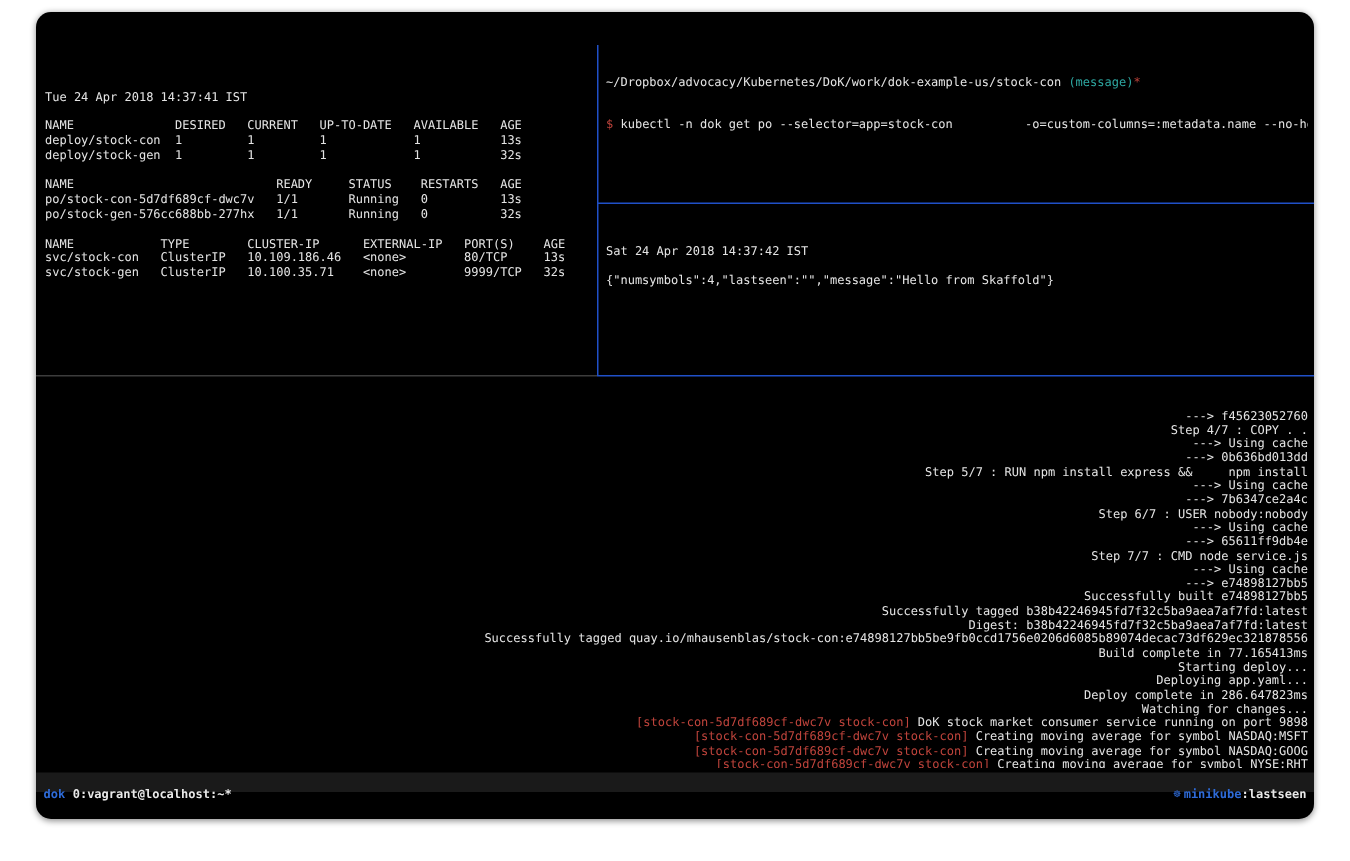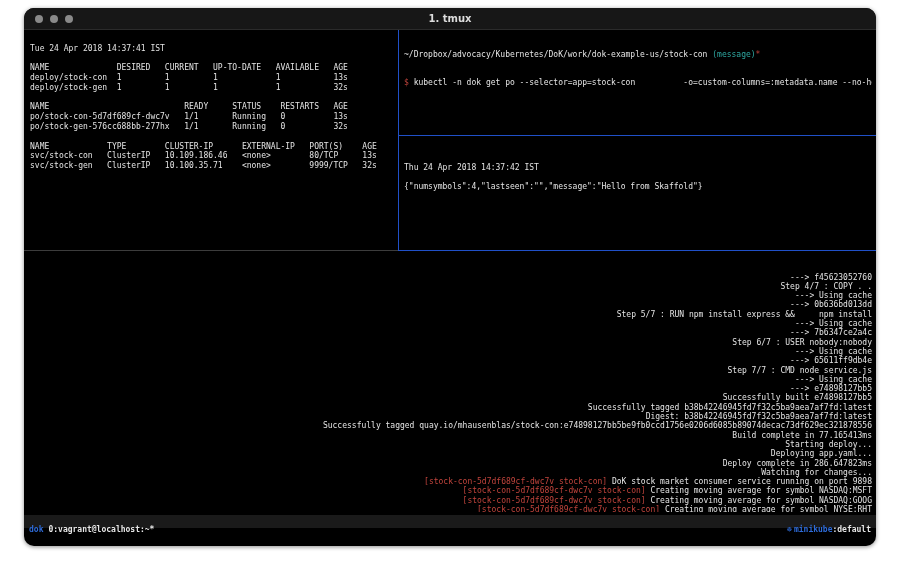--- a/index.html
+++ b/index.html
@@ -16,21 +16,21 @@
   .light { width:8px; height:8px; border-radius:50%; background:#8a8a8a; }
   .title { position:absolute; top:5px; left:0; width:100%; text-align:center;
            color:#dcdcdc; font-size:10px; font-weight:bold;
            font-family:"DejaVu Sans", sans-serif; }
 
   .pane { position:absolute; color:#e4e4e4; font-size:8px; white-space:pre;
           overflow:hidden; }
   .pane pre { font:inherit; white-space:pre; }
   .tline { white-space:pre; }
 
-  .pane-left   { left:6px;  top:16px;  width:366px; height:216px; line-height:9.8px; }
+  .pane-left   { left:6px;  top:32px;  width:366px; height:216px; line-height:9.8px; }
   .pane-rtop   { left:380px; top:24px; width:468px; height:101px; line-height:9.2px; }
   .pane-rbot   { left:380px; top:131px; width:468px; height:108px; line-height:9.2px; padding-top:6px; }
   .pane-bottom { left:6px;  top:246px; width:842px; height:258px; line-height:9.3px;text-align:right; }
 
   .divider-v      { position:absolute; left:374px; top:22px; width:1px; height:220px; background:#2050c8; }
   .divider-h-mid  { position:absolute; left:374px; top:127px; right:0; height:1px; background:#2050c8; }
   .divider-h-gray { position:absolute; left:0; top:242px; width:374px; height:1px; background:#3c3c3c; }
   .divider-h-blue { position:absolute; left:374px; top:242px; right:0; height:1px; background:#2050c8; }
 
   .red  { color:#c0443c; }
@@ -43,28 +43,20 @@
                color:#e8e8e8; }
   .statusbar .left, .statusbar .right { display:flex; align-items:center; white-space:pre;margin-top:16px; }
   .statusbar .session { color:#2e6bd8; margin-right:5px; }
   .statusbar .k8s { color:#2e6bd8; margin-right:2px; }
 </style>
 </head>
 <body>
 
 <div class="window">
 
-  <div class="titlebar">
-    <div class="lights">
-      <span class="light"></span>
-      <span class="light"></span>
-      <span class="light"></span>
-    </div>
-    <div class="title">1. tmux</div>
-  </div>
 
   <div class="pane pane-left">
     <pre>Tue 24 Apr 2018 14:37:41 IST
 
 NAME              DESIRED   CURRENT   UP-TO-DATE   AVAILABLE   AGE
 deploy/stock-con  1         1         1            1           13s
 deploy/stock-gen  1         1         1            1           32s
 
 NAME                            READY     STATUS    RESTARTS   AGE
 po/stock-con-5d7df689cf-dwc7v   1/1       Running   0          13s
@@ -77,34 +69,34 @@
 
   <div class="divider-v"></div>
   <div class="divider-h-mid"></div>
 
   <div class="pane pane-rtop">
     <div class="tline"><span>~/Dropbox/advocacy/Kubernetes/DoK/work/dok-example-us/stock-con</span><span class="cyan"> (message)</span><span class="red">*</span></div>
     <div class="tline"><span class="red">$ </span><span>kubectl -n dok get po --selector=app=stock-con          -o=custom-columns=:metadata.name --no-head</span></div>
   </div>
 
   <div class="pane pane-rbot">
-    <pre>Thu 24 Apr 2018 14:37:42 IST
+    <pre>Sat 24 Apr 2018 14:37:42 IST
 
 {"numsymbols":4,"lastseen":"","message":"Hello from Skaffold"}</pre>
   </div>
 
   <div class="divider-h-gray"></div>
   <div class="divider-h-blue"></div>
 
   <div class="pane pane-bottom">
     <div><div class="tline"><span> ---&gt; f45623052760</span></div><div class="tline"><span>Step 4/7 : COPY . .</span></div><div class="tline"><span> ---&gt; Using cache</span></div><div class="tline"><span> ---&gt; 0b636bd013dd</span></div><div class="tline"><span>Step 5/7 : RUN npm install express &amp;&amp;     npm install</span></div><div class="tline"><span> ---&gt; Using cache</span></div><div class="tline"><span> ---&gt; 7b6347ce2a4c</span></div><div class="tline"><span>Step 6/7 : USER nobody:nobody</span></div><div class="tline"><span> ---&gt; Using cache</span></div><div class="tline"><span> ---&gt; 65611ff9db4e</span></div><div class="tline"><span>Step 7/7 : CMD node service.js</span></div><div class="tline"><span> ---&gt; Using cache</span></div><div class="tline"><span> ---&gt; e74898127bb5</span></div><div class="tline"><span>Successfully built e74898127bb5</span></div><div class="tline"><span>Successfully tagged b38b42246945fd7f32c5ba9aea7af7fd:latest</span></div><div class="tline"><span>Digest: b38b42246945fd7f32c5ba9aea7af7fd:latest</span></div><div class="tline"><span>Successfully tagged quay.io/mhausenblas/stock-con:e74898127bb5be9fb0ccd1756e0206d6085b89074decac73df629ec321878556</span></div><div class="tline"><span>Build complete in 77.165413ms</span></div><div class="tline"><span>Starting deploy...</span></div><div class="tline"><span>Deploying app.yaml...</span></div><div class="tline"><span>Deploy complete in 286.647823ms</span></div><div class="tline"><span>Watching for changes...</span></div><div class="tline"><span class="red">[stock-con-5d7df689cf-dwc7v stock-con]</span><span> DoK stock market consumer service running on port 9898</span></div><div class="tline"><span class="red">[stock-con-5d7df689cf-dwc7v stock-con]</span><span> Creating moving average for symbol NASDAQ:MSFT</span></div><div class="tline"><span class="red">[stock-con-5d7df689cf-dwc7v stock-con]</span><span> Creating moving average for symbol NASDAQ:GOOG</span></div><div class="tline"><span class="red">[stock-con-5d7df689cf-dwc7v stock-con]</span><span> Creating moving average for symbol NYSE:RHT</span></div></div>
   </div>
 
   <div class="statusbar">
     <div class="left">
       <span class="session">dok</span><span>0:vagrant@localhost:~*</span>
     </div>
     <div class="right">
-      <span class="k8s blue">☸</span><span class="blue">minikube</span><span>:default</span>
+      <span class="k8s blue">☸</span><span class="blue">minikube</span><span>:lastseen</span>
     </div>
   </div>
 
 </div>
 
 </body></html>

